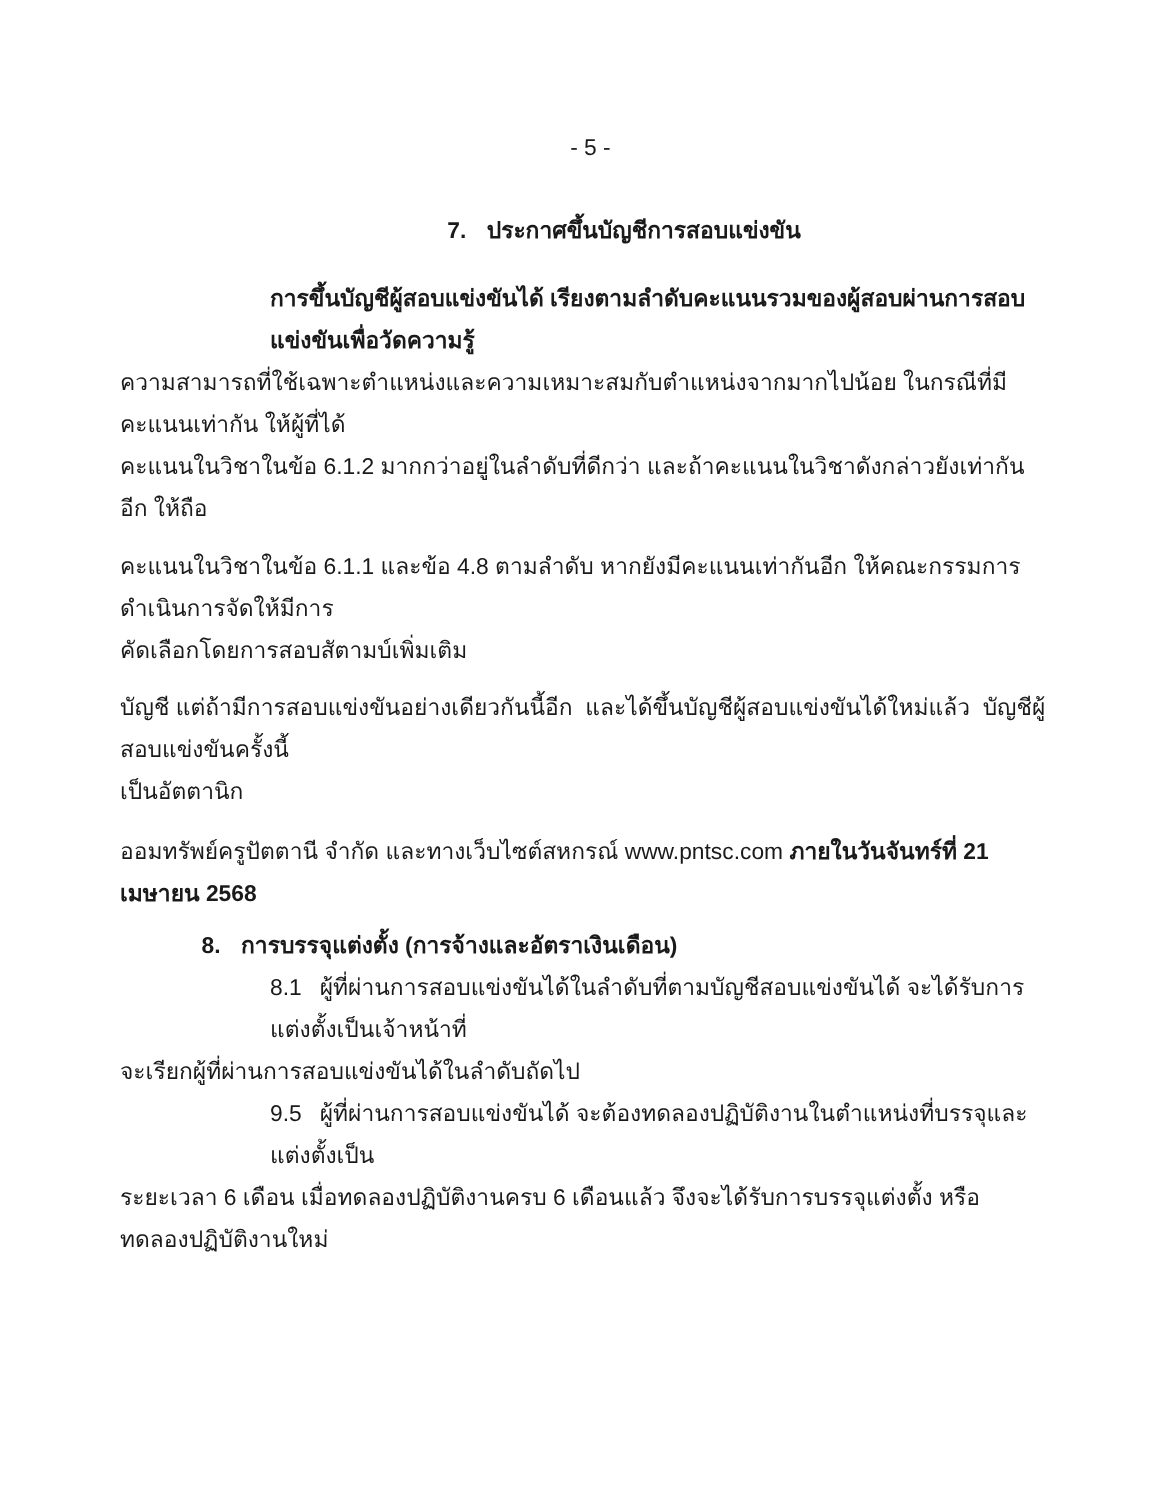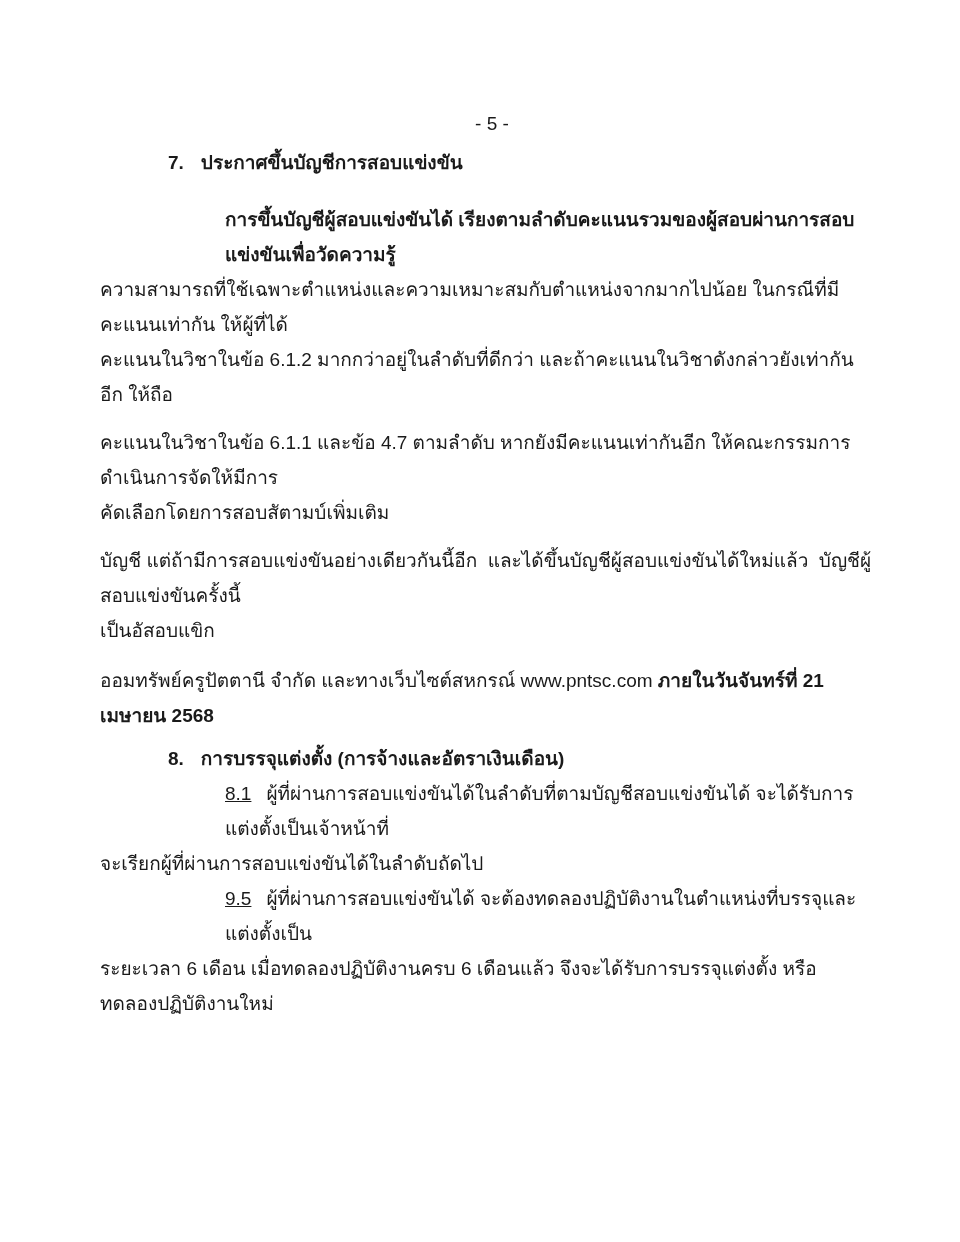--- a/index.html
+++ b/index.html
@@ -24,24 +24,24 @@
     margin-right: -12px; 
   }
   .heading {
     padding-left: 68px;
     font-weight: bold;
     line-height: 35px;
     white-space: pre-wrap;
   }
   .h-num { display: inline-block; margin-right: 17px; }
   .fl-indent { padding-left: 125px; font-weight: bold; }
-  .sub-num { display: inline-block; margin-right: 15px; text-decoration: underline; }
+  .sub-num { display: inline-block; margin-right: 15px; }
   .sub-first { padding-left: 125px; }
   .bold { font-weight: bold; }
-  .h7 { margin-top: 4px; }
+  .h7 { margin-top: 34px; text-align: center; }
   .para-1 { margin-top: 22px; }
   .para-2 { margin-top: 13px; }
   .para-3 { margin-top: 13px; }
   .para-4 { margin-top: 15px; }
   .h8 { margin-top: 8px; }
 </style>
 </head>
 <body>
 
 <div class="page">
@@ -50,27 +50,27 @@
 
   <div class="heading h7"><span class="h-num">7.</span><span>ประกาศขึ้นบัญชีการสอบแข่งขัน</span></div>
 
   <div class="para para-1">
     <div class="ln fl-indent">การขึ้นบัญชีผู้สอบแข่งขันได้ เรียงตามลำดับคะแนนรวมของผู้สอบผ่านการสอบแข่งขันเพื่อวัดความรู้</div>
     <div class="ln">ความสามารถที่ใช้เฉพาะตำแหน่งและความเหมาะสมกับตำแหน่งจากมากไปน้อย ในกรณีที่มีคะแนนเท่ากัน ให้ผู้ที่ได้</div>
     <div class="ln">คะแนนในวิชาในข้อ 6.1.2 มากกว่าอยู่ในลำดับที่ดีกว่า และถ้าคะแนนในวิชาดังกล่าวยังเท่ากันอีก ให้ถือ</div>
   </div>
 
   <div class="para para-2">
-    <div class="ln">คะแนนในวิชาในข้อ 6.1.1 และข้อ 4.7 ตามลำดับ หากยังมีคะแนนเท่ากันอีก ให้คณะกรรมการดำเนินการจัดให้มีการ</div>
+    <div class="ln">คะแนนในวิชาในข้อ 6.1.1 และข้อ 4.8 ตามลำดับ หากยังมีคะแนนเท่ากันอีก ให้คณะกรรมการดำเนินการจัดให้มีการ</div>
     <div class="ln">คัดเลือกโดยการสอบสัตามบ์เพิ่มเติม</div>
   </div>
 
   <div class="para para-3">
     <div class="ln">บัญชี แต่ถ้ามีการสอบแข่งขันอย่างเดียวกันนี้อีก  และได้ขึ้นบัญชีผู้สอบแข่งขันได้ใหม่แล้ว  บัญชีผู้สอบแข่งขันครั้งนี้</div>
-    <div class="ln">เป็นอัสอบแขิก</div>
+    <div class="ln">เป็นอัตตานิก</div>
   </div>
 
   <div class="para para-4">
     <div class="ln"><span>ออมทรัพย์ครูปัตตานี จำกัด และทางเว็บไซต์สหกรณ์ www.pntsc.com </span><span class="bold">ภายในวันจันทร์ที่ 21 เมษายน 2568</span></div>
   </div>
 
   <div class="heading h8"><span class="h-num">8.</span><span>การบรรจุแต่งตั้ง (การจ้างและอัตราเงินเดือน)</span></div>
 
   <div class="para">
     <div class="ln sub-first"><span class="sub-num">8.1</span><span>ผู้ที่ผ่านการสอบแข่งขันได้ในลำดับที่ตามบัญชีสอบแข่งขันได้ จะได้รับการแต่งตั้งเป็นเจ้าหน้าที่</span></div>

